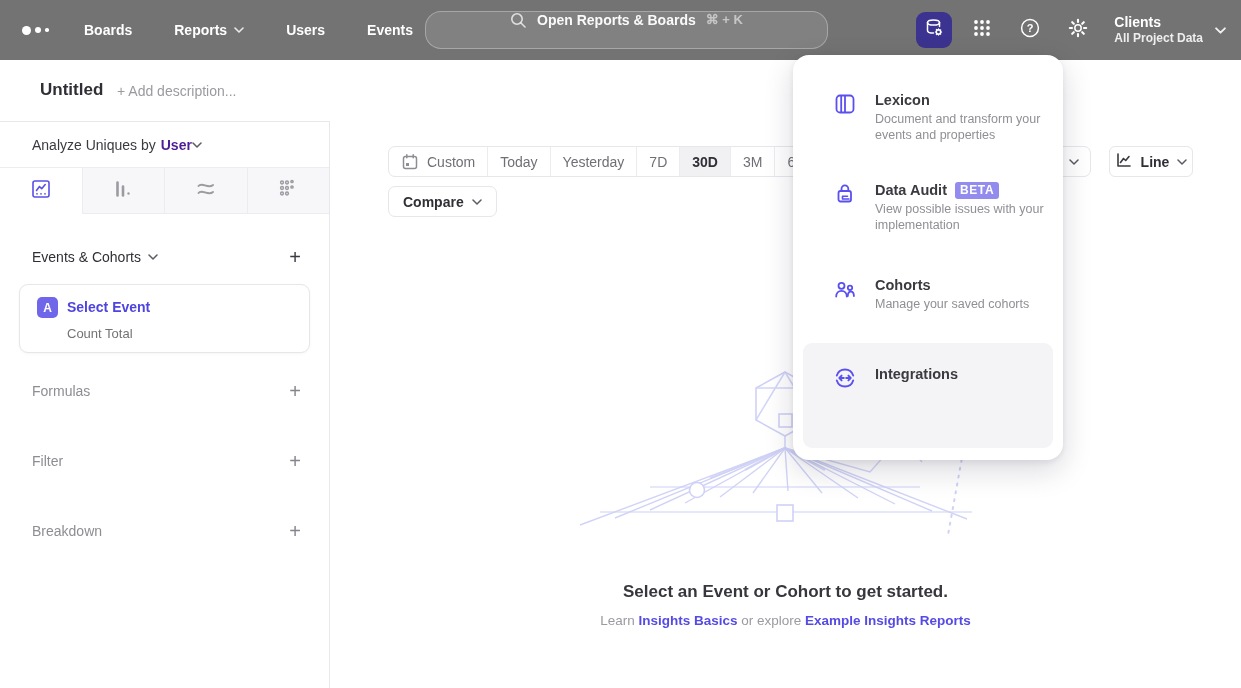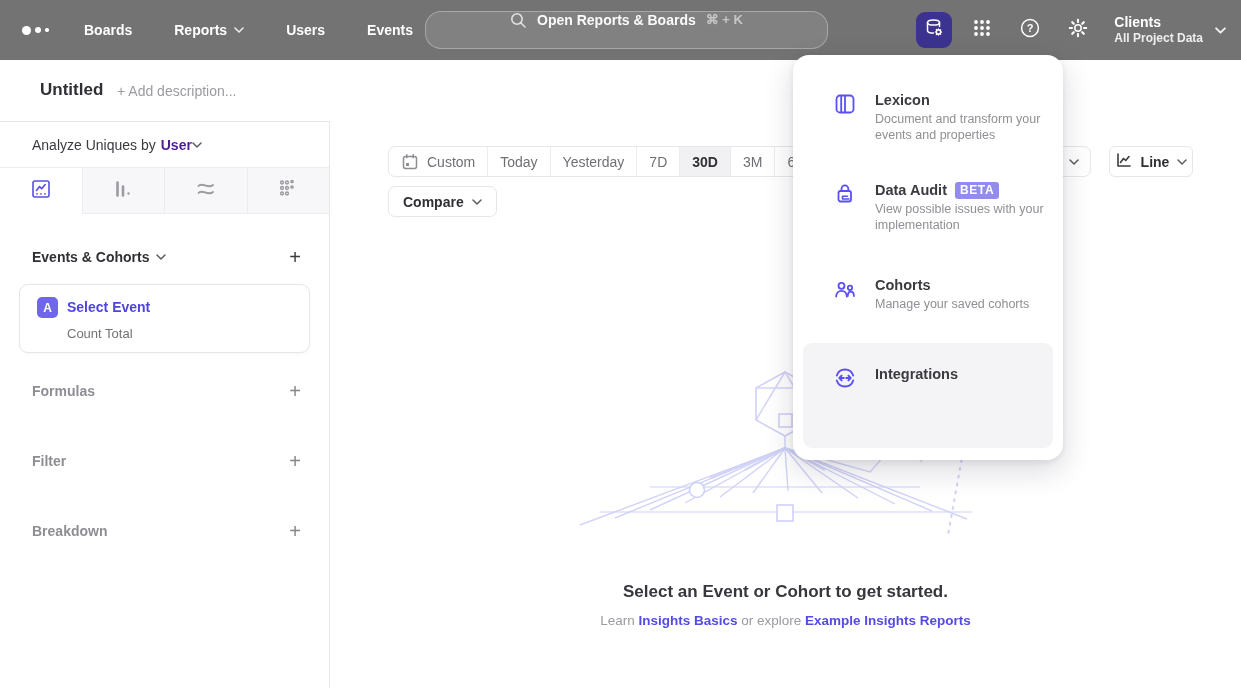--- a/index.html
+++ b/index.html
@@ -56,21 +56,21 @@
     cursor:pointer; color:#4c1d95; }
   .analyze-row .chev { color:#5b5b62; }
   .charttabs { position:absolute; left:0; top:46px; width:100%; height:46px;
     display:flex; border-bottom:1px solid #ececf0; }
   .ctab { flex:1; background:#f7f7f9; border-left:1px solid #ececf0; display:flex;
     align-items:center; justify-content:center; cursor:pointer; color:#9b9ba1; }
   .ctab:first-child { border-left:none; }
   .ctab.active { background:#fff; color:#5a50e8; border-bottom:1px solid #fff; margin-bottom:-1px; }
   .side-row { position:absolute; left:32px; right:28px; height:34px; display:flex;
     align-items:center; justify-content:space-between; }
-  .side-row .lbl { font-size:14px; font-weight:700; color:#8d8d93; }
+  .side-row .lbl { font-size:14px; font-weight:400; color:#8d8d93; }
   .side-row .lbl.dark { color:#2f2f35; display:flex; align-items:center; gap:7px; cursor:pointer; }
   .side-row .lbl.dark .chev { color:#5b5b62; }
   .plusbtn { font-size:20px; font-weight:400; color:#85858c; cursor:pointer; line-height:20px; }
   .plusbtn.dark { color:#3a3a40; }
   .event-card { position:absolute; left:19px; top:162px; width:291px; height:69px;
     border:1px solid #e6e6eb; border-radius:9px; background:#fff;
     box-shadow:0 1px 3px rgba(30,30,60,0.04); cursor:pointer; }
   .event-card .badge { position:absolute; left:17px; top:12px; width:21px; height:21px;
     background:#6f66ea; border-radius:5px; color:#fff; font-size:12px; font-weight:700;
     display:flex; align-items:center; justify-content:center; }

